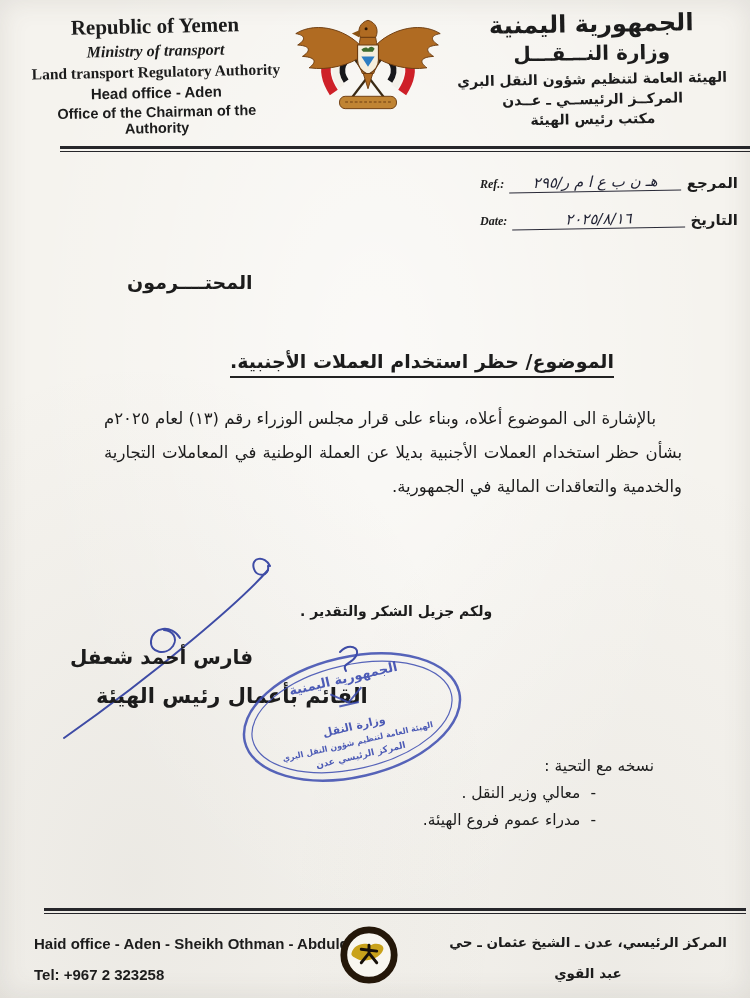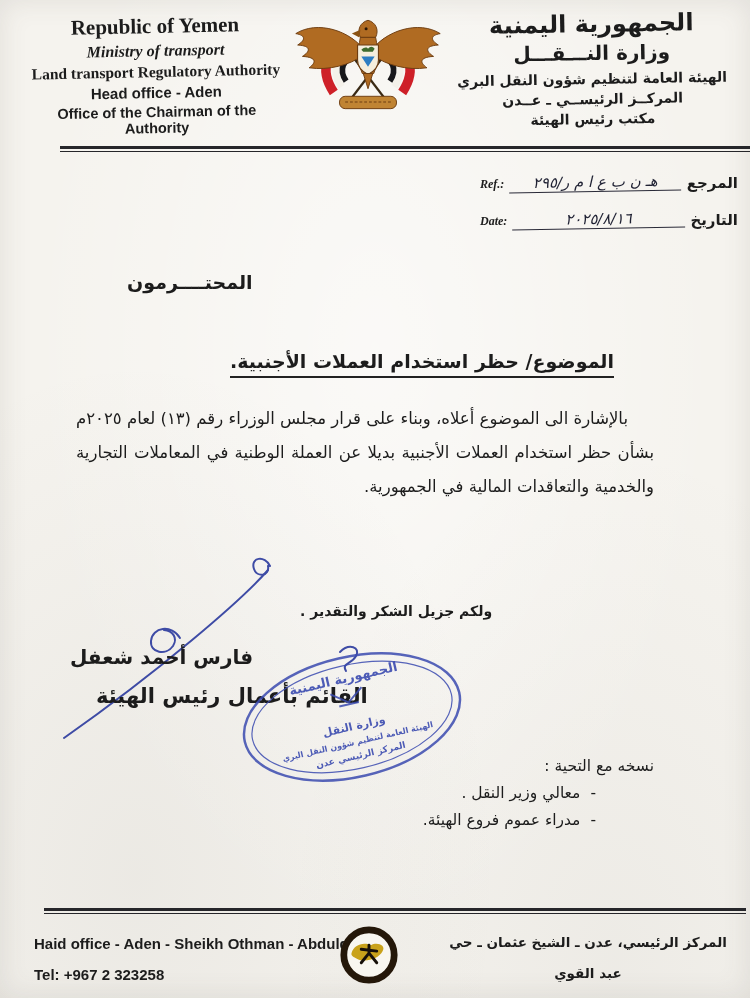--- a/index.html
+++ b/index.html
@@ -46,21 +46,21 @@
 
   
   .addr-to { right:52px; top:266px; font-size:19px; font-weight:bold; direction:rtl; }
   .addr-hon { left:103px; top:271px; font-size:19px; font-weight:bold;margin-left:24px; }
 
   
   .subject { left:230px; top:350px; width:418px; direction:rtl; text-align:left; font-size:19px; font-weight:bold; }
   .subject span { border-bottom:2px solid #222; padding-bottom:4px; }
 
   
-  .para { right:96px; width:578px; direction:rtl; font-size:16.5px; line-height:34px; text-align:justify;margin-left:24px; }
+  .para { right:68px; width:578px; direction:rtl; font-size:16.5px; line-height:34px; text-align:justify;margin-left:24px; }
   .para1 { top:402px; text-indent:26px; }
   .para2 { top:510px; text-align-last:left; }
   .closing { left:300px; top:603px; font-size:14px; font-weight:600; direction:rtl; }
 
   
   .sig-name { left:70px; top:645px; font-size:20px; font-weight:bold; direction:rtl; }
   .sig-title { left:96px; top:684px; font-size:21px; font-weight:bold; direction:rtl; }
   .flourish { left:28px; top:552px; width:350px; height:200px; pointer-events:none; }
   .stamp { left:232px; top:642px; width:240px; height:150px; pointer-events:none; }
 

